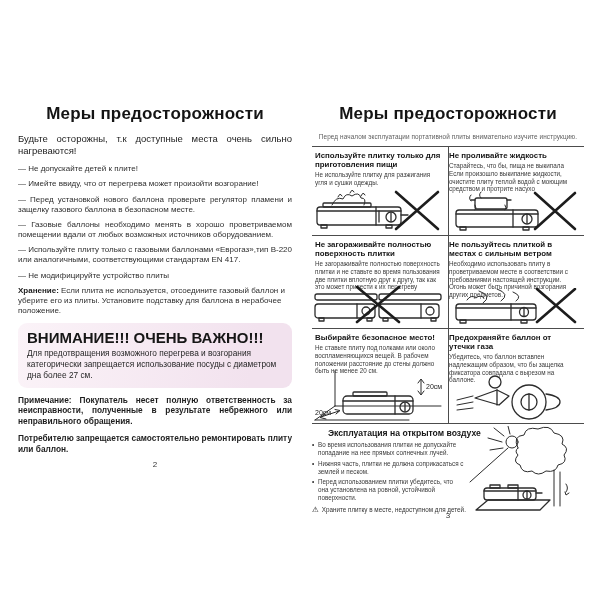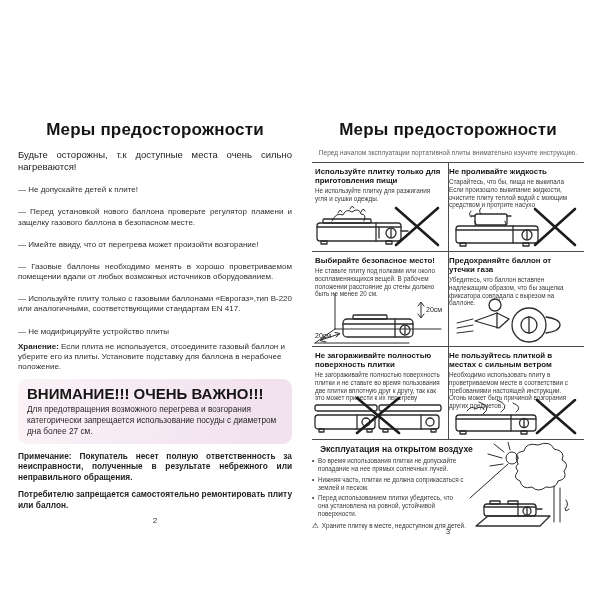--- a/index.html
+++ b/index.html
@@ -1,27 +1,27 @@
 <!DOCTYPE html>
 <html><head>
 <meta charset="utf-8">
 <style>
   html,body{margin:0;padding:0;}
   body{
     width:600px;height:600px;background:#ffffff;position:relative;overflow:hidden;
     font-family:"Liberation Sans", sans-serif;color:#2a2a2a;
     -webkit-font-smoothing:antialiased;
   }
-  .page{position:absolute;top:120px;}
+  .page{position:absolute;top:104px;}
   .page-left{left:18px;width:274px;}
   .page-right{left:312px;width:272px;}
   h1.ptitle{font-size:17px;font-weight:bold;text-align:center;margin:0 0 9px;color:#141414;letter-spacing:.2px;}
   
   .intro{font-size:9.5px;font-weight:normal;line-height:1.28;margin:0 0 7px;color:#1c1c1c;text-align:justify;}
-  .li{font-size:8px;line-height:1.27;margin:12px 0 5px;text-align:justify;color:#2e2e2e;}
+  .li{font-size:8px;line-height:1.27;margin:0 0 5px;text-align:justify;color:#2e2e2e;}
   .storage{font-size:8px;line-height:1.27;margin:2px 0 7px;color:#2e2e2e;}
   .storage b{color:#1c1c1c;}
   .attention{background:linear-gradient(100deg,#fbf3f8 0%,#f2e2ee 85%);border-radius:9px;padding:6px 9px 7px;margin:0 0 7px;}
   .attention-title{font-size:15px;font-weight:bold;color:#161616;margin-bottom:2px;}
   .attention-text{font-size:8.3px;line-height:1.3;color:#262626;}
   .note{font-size:8.3px;font-weight:bold;line-height:1.3;margin:0 0 6px;text-align:justify;color:#1e1e1e;}
   .pageno{font-size:8px;text-align:center;color:#333;margin-top:3px;}
   .pageno-right{position:absolute;left:0;right:0;bottom:-2px;}
   
   .subtitle{font-size:6.4px;color:#5d5d5d;text-align:center;margin:0 0 6px;letter-spacing:.1px;}
@@ -32,36 +32,36 @@
   .r1{height:88px;} .r2{height:92px;} .r3{height:94px;}
   .cell-title{font-size:7.9px;font-weight:bold;line-height:1.16;color:#161616;margin-bottom:2px;}
   .cell-text{font-size:6.3px;line-height:1.22;color:#3a3a3a;}
   .illus{position:absolute;}
   .ln{fill:none;stroke:#2c2c2c;stroke-width:1.3;stroke-linecap:round;stroke-linejoin:round;}
   .ln-thin{fill:none;stroke:#2c2c2c;stroke-width:1;stroke-linecap:round;stroke-linejoin:round;}
   .xmark{fill:none;stroke:#1d1d1d;stroke-width:2.6;stroke-linecap:round;}
   .dimtext{font-size:7px;fill:#222;font-family:"Liberation Sans",sans-serif;}
   
   .outdoor{position:relative;height:90px;padding-top:4px;}
-  .outdoor-title{font-size:8.6px;font-weight:bold;color:#161616;margin:0 8px 3px;}
+  .outdoor-title{font-size:8.6px;font-weight:bold;color:#161616;margin:0 16px 3px;}
   .outdoor-bullets{margin:0;padding:0;list-style:none;width:152px;}
   .outdoor-bullets li{font-size:6.3px;line-height:1.25;color:#3a3a3a;margin-bottom:3px;padding-left:6px;position:relative;}
   .outdoor-bullets li::before{content:"•";position:absolute;left:0;top:0;color:#222;}
   .outdoor-warning{font-size:6.3px;color:#333;margin-top:4px;display:flex;align-items:center;gap:3px;width:160px;}
   .warn-icon{font-size:7.5px;line-height:1;color:#222;}
 </style>
 </head>
 <body>
 
 <section class="page page-left">
   <h1 class="ptitle">Меры предосторожности</h1>
   <p class="intro">Будьте осторожны, т.к доступные места очень сильно нагреваются!</p>
   <p class="li">— Не допускайте детей к плите!</p>
+  <p class="li">— Имейте ввиду, что от перегрева может произойти возгорание!</p>
   <p class="li">— Перед установкой нового баллона проверьте регулятор пламени и защелку газового баллона в безопасном месте.</p>
-  <p class="li">— Имейте ввиду, что от перегрева может произойти возгорание!</p>
   <p class="li">— Газовые баллоны необходимо менять в хорошо проветриваемом помещении вдали от любых возможных источников оборудованием.</p>
   <p class="li">— Используйте плиту только с газовыми баллонами «Еврогаз»,тип В-220 или аналогичными, соответствующими стандартам EN 417.</p>
   <p class="li">— Не модифицируйте устройство плиты</p>
   <p class="storage"><b>Хранение:</b><span> Если плита не используется, отсоедините газовый баллон и уберите его из плиты. Установите подставку для баллона в нерабочее положение.</span></p>
   <div class="attention">
     <div class="attention-title">ВНИМАНИЕ!!! ОЧЕНЬ ВАЖНО!!!</div>
     <div class="attention-text">Для предотвращения возможного перегрева и возгорания категорически запрещается использование  посуды с диаметром дна более 27 см.</div>
   </div>
   <p class="note"><b>Примечание:</b><span> Покупатель несет полную ответственность за неисправности, полученные в результате небрежного или неправильного обращения.</span></p>
   <p class="note">Потребителю запрещается самостоятельно ремонтировать плиту или баллон.</p>
@@ -116,71 +116,20 @@
             <circle cx="74" cy="28" r="5"></circle>
             <line x1="74" y1="24" x2="74" y2="32"></line>
             <rect x="7" y="36" width="6" height="3"></rect>
             <rect x="70" y="36" width="6" height="3"></rect>
           </g>
           <path class="xmark" d="M82 2 L122 38 M122 2 L82 38"></path>
         </svg>
       </div>
     </div>
 
-    <div class="row r3">
-      <div class="cell">
-        <div class="cell-title">Выбирайте безопасное место!</div>
-        <div class="cell-text">Не ставьте плиту под полками или около воспламеняющихся вещей. В рабочем положении расстояние до стены должно быть не менее 20 см.</div>
-        <svg class="illus" style="left:1px;bottom:1px;" width="130" height="52" viewBox="0 0 130 52">
-          <g class="ln-thin">
-            <line x1="22" y1="1" x2="22" y2="36"></line>
-            <line x1="2" y1="50" x2="22" y2="36"></line>
-            <line x1="22" y1="36" x2="128" y2="36"></line>
-            <line x1="2" y1="50" x2="96" y2="50"></line>
-          </g>
-          <g class="ln">
-            <rect x="30" y="26" width="70" height="18" rx="4"></rect>
-            <line x1="30" y1="31" x2="100" y2="31"></line>
-            <rect x="40" y="22" width="34" height="4" rx="1"></rect>
-            <line x1="82" y1="26" x2="82" y2="44"></line>
-            <circle cx="92" cy="37" r="5"></circle>
-            <line x1="92" y1="33" x2="92" y2="41"></line>
-          </g>
-          <g class="ln-thin">
-            <line x1="108" y1="10" x2="108" y2="24"></line>
-            <path d="M105 13 L108 9 L111 13 M105 21 L108 25 L111 21"></path>
-            <line x1="8" y1="47" x2="26" y2="41"></line>
-            <path d="M12 44.5 L7 47.5 L13 49 M22 39.5 L27 40.5 L23 44"></path>
-          </g>
-          <text class="dimtext" x="113" y="19">20см</text>
-          <text class="dimtext" x="2" y="45">20см</text>
-        </svg>
-      </div>
-      <div class="cell">
-        <div class="cell-title">Предохраняйте баллон от утечки газа</div>
-        <div class="cell-text">Убедитесь, что баллон вставлен надлежащим образом, что бы защелка фиксатора совпадала с вырезом на баллоне.</div>
-        <svg class="illus" style="left:6px;bottom:1px;" width="122" height="48" viewBox="0 0 122 48">
-          <g class="ln-thin">
-            <line x1="2" y1="26" x2="18" y2="22"></line>
-            <line x1="2" y1="31" x2="18" y2="28"></line>
-            <line x1="2" y1="36" x2="18" y2="34"></line>
-          </g>
-          <g class="ln">
-            <circle cx="40" cy="8" r="6"></circle>
-            <path d="M20 24 l22 -8 l12 6 l-10 9 z"></path>
-            <line x1="42" y1="16" x2="42" y2="31"></line>
-            <circle cx="74" cy="28" r="17"></circle>
-            <circle cx="74" cy="28" r="8"></circle>
-            <line x1="74" y1="20" x2="74" y2="36"></line>
-            <path d="M91 20 q14 2 14 8 q0 6 -14 8"></path>
-          </g>
-        </svg>
-      </div>
-    </div>
-
     <div class="row r2">
       <div class="cell">
         <div class="cell-title">Не загораживайте полностью поверхность плитки</div>
         <div class="cell-text">Не загораживайте полностью поверхность плитки и не ставьте во время пользования две плитки вплотную друг к другу, так как это может привести к их перегреву</div>
         <svg class="illus" style="left:1px;bottom:2px;" width="130" height="40" viewBox="0 0 130 40">
           <g class="ln">
             <rect x="2" y="8" width="62" height="6" rx="2"></rect>
             <rect x="66" y="8" width="62" height="6" rx="2"></rect>
             <rect x="2" y="18" width="60" height="14" rx="3"></rect>
             <line x1="44" y1="18" x2="44" y2="32"></line>
@@ -207,20 +156,71 @@
           <g class="ln">
             <rect x="3" y="16" width="80" height="16" rx="3"></rect>
             <line x1="3" y1="20" x2="83" y2="20"></line>
             <line x1="58" y1="16" x2="58" y2="32"></line>
             <circle cx="71" cy="24" r="4.5"></circle>
             <line x1="71" y1="20" x2="71" y2="28"></line>
             <rect x="7" y="32" width="6" height="3"></rect>
             <rect x="68" y="32" width="6" height="3"></rect>
           </g>
           <path class="xmark" d="M84 1 L122 34 M122 1 L84 34"></path>
+        </svg>
+      </div>
+    </div>
+
+    <div class="row r3">
+      <div class="cell">
+        <div class="cell-title">Выбирайте безопасное место!</div>
+        <div class="cell-text">Не ставьте плиту под полками или около воспламеняющихся вещей. В рабочем положении расстояние до стены должно быть не менее 20 см.</div>
+        <svg class="illus" style="left:1px;bottom:1px;" width="130" height="52" viewBox="0 0 130 52">
+          <g class="ln-thin">
+            <line x1="22" y1="1" x2="22" y2="36"></line>
+            <line x1="2" y1="50" x2="22" y2="36"></line>
+            <line x1="22" y1="36" x2="128" y2="36"></line>
+            <line x1="2" y1="50" x2="96" y2="50"></line>
+          </g>
+          <g class="ln">
+            <rect x="30" y="26" width="70" height="18" rx="4"></rect>
+            <line x1="30" y1="31" x2="100" y2="31"></line>
+            <rect x="40" y="22" width="34" height="4" rx="1"></rect>
+            <line x1="82" y1="26" x2="82" y2="44"></line>
+            <circle cx="92" cy="37" r="5"></circle>
+            <line x1="92" y1="33" x2="92" y2="41"></line>
+          </g>
+          <g class="ln-thin">
+            <line x1="108" y1="10" x2="108" y2="24"></line>
+            <path d="M105 13 L108 9 L111 13 M105 21 L108 25 L111 21"></path>
+            <line x1="8" y1="47" x2="26" y2="41"></line>
+            <path d="M12 44.5 L7 47.5 L13 49 M22 39.5 L27 40.5 L23 44"></path>
+          </g>
+          <text class="dimtext" x="113" y="19">20см</text>
+          <text class="dimtext" x="2" y="45">20см</text>
+        </svg>
+      </div>
+      <div class="cell">
+        <div class="cell-title">Предохраняйте баллон от утечки газа</div>
+        <div class="cell-text">Убедитесь, что баллон вставлен надлежащим образом, что бы защелка фиксатора совпадала с вырезом на баллоне.</div>
+        <svg class="illus" style="left:6px;bottom:1px;" width="122" height="48" viewBox="0 0 122 48">
+          <g class="ln-thin">
+            <line x1="2" y1="26" x2="18" y2="22"></line>
+            <line x1="2" y1="31" x2="18" y2="28"></line>
+            <line x1="2" y1="36" x2="18" y2="34"></line>
+          </g>
+          <g class="ln">
+            <circle cx="40" cy="8" r="6"></circle>
+            <path d="M20 24 l22 -8 l12 6 l-10 9 z"></path>
+            <line x1="42" y1="16" x2="42" y2="31"></line>
+            <circle cx="74" cy="28" r="17"></circle>
+            <circle cx="74" cy="28" r="8"></circle>
+            <line x1="74" y1="20" x2="74" y2="36"></line>
+            <path d="M91 20 q14 2 14 8 q0 6 -14 8"></path>
+          </g>
         </svg>
       </div>
     </div>
 
     <div class="outdoor">
       <div class="outdoor-title">Эксплуатация на открытом воздухе</div>
       <ul class="outdoor-bullets">
         <li>Во  время использования плитки не допускайте попадание  на нее  прямых солнечных лучей.</li>
         <li>Нижняя  часть,  плитки не должна соприкасаться с землей и песком.</li>
         <li>Перед использованием плитки убедитесь, что она установлена на ровной, устойчивой поверхности.</li>

